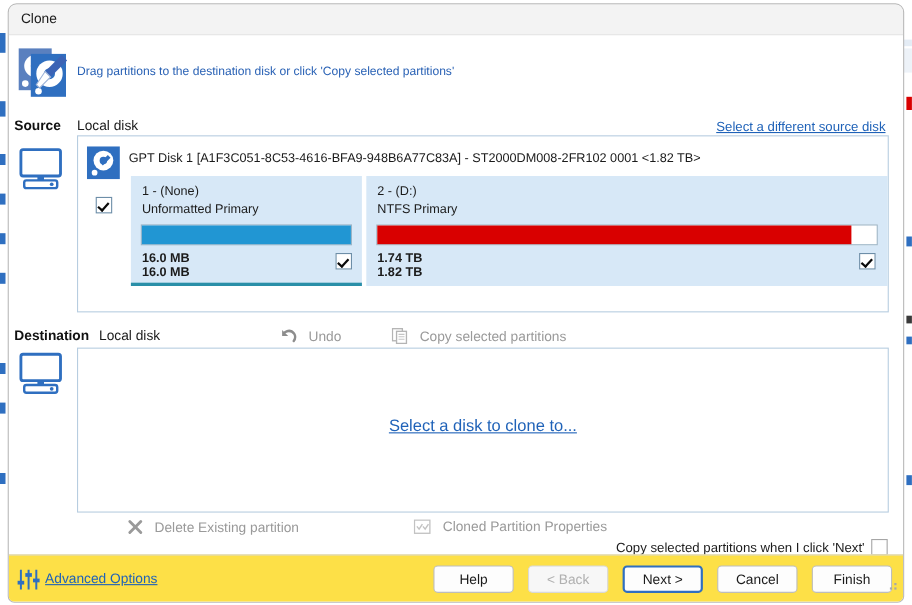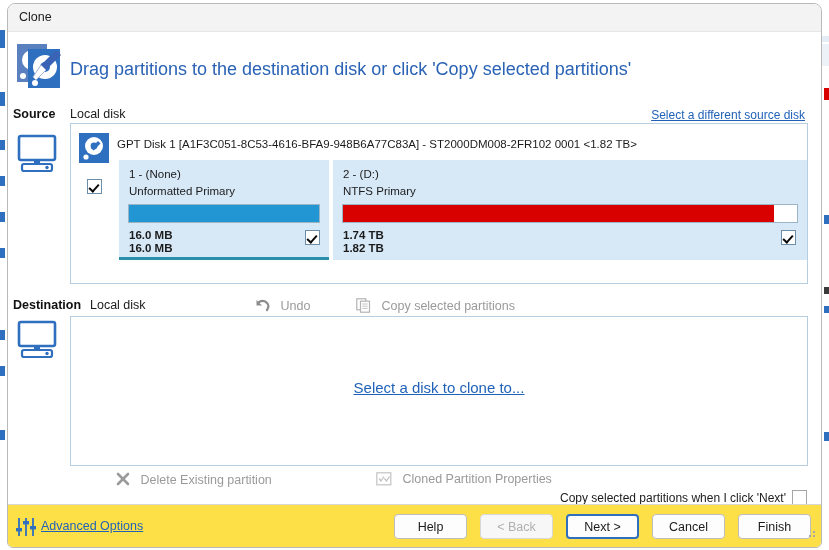--- a/index.html
+++ b/index.html
@@ -52,21 +52,21 @@
     font-size: 12.5px; color: #1b1b1b;
   }
 
   
   .header-icon {
     position: absolute; left: 7px; top: 36px;
     width: 50px; height: 52px;
   }
   .header-text {
     position: absolute; left: 62px; top: 55px;
-    font-size: 18px; color: #2a62b5;
+    font-size: 11px; color: #2a62b5;
     white-space: nowrap;
   }
 
   
   .lbl-source {
     position: absolute; left: 5px; top: 103px;
     font-size: 12.5px; font-weight: bold; color: #111;
   }
   .lbl-source-disk {
     position: absolute; left: 62px; top: 103px;

